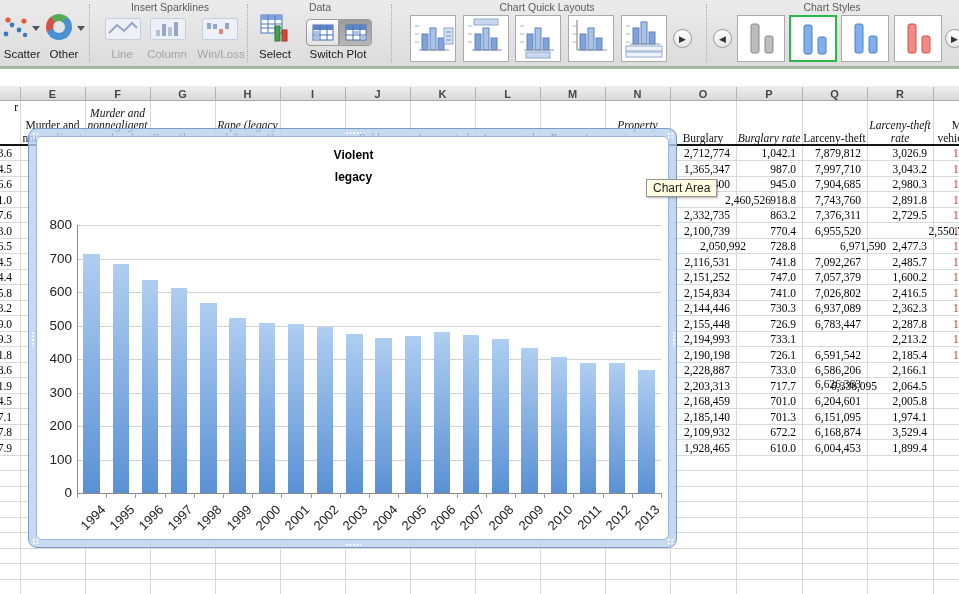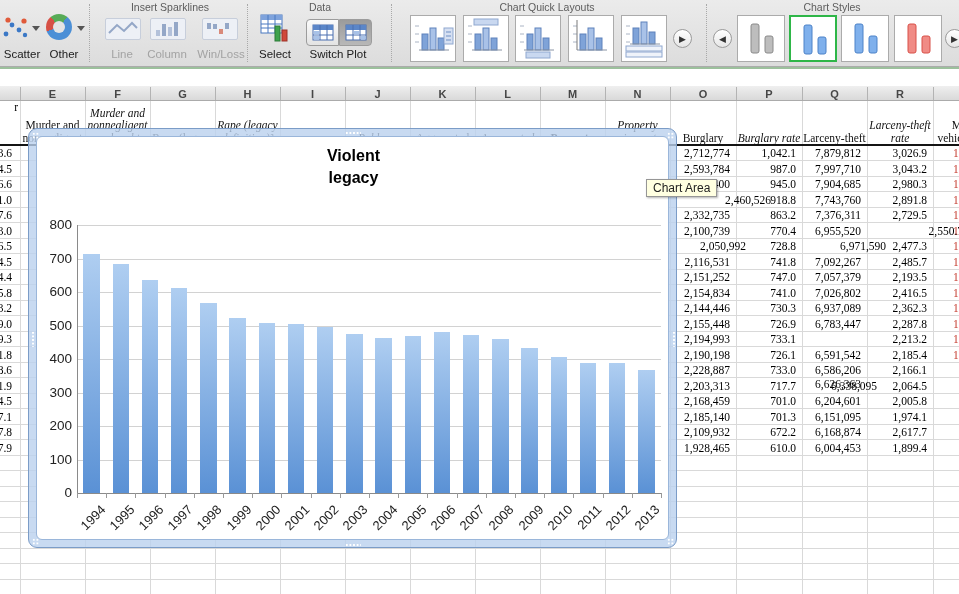--- a/index.html
+++ b/index.html
@@ -38,21 +38,21 @@
   .vline{position:absolute;width:1px;background:#D9D9D9;}
   .lsep{position:absolute;width:1px;background:#B3B3B3;top:87px;height:13px;}
   
   #chart{position:absolute;left:28px;top:128px;width:649px;height:420px;border-radius:9px;
          background:rgba(186,209,238,0.8);border:1px solid #7B9CC7;box-sizing:border-box;z-index:5;}
   #chart-inner{position:absolute;left:7px;top:7px;width:633px;height:404px;background:#FFF;
                border:1px solid #9AB6DA;border-radius:6px;box-sizing:border-box;}
   .handle{position:absolute;background-image:radial-gradient(#FFFFFF 1px,rgba(255,255,255,0) 1.3px);
           background-size:3.6px 3.6px;}
   #chart-title{position:absolute;left:8px;top:16px;width:633px;text-align:center;
-               font-weight:bold;font-size:16px;line-height:21.5px;color:#000;}
+               font-weight:bold;font-size:12px;line-height:21.5px;color:#000;}
   .gline{position:absolute;height:1px;background:#D2D2D2;}
   .ylab{position:absolute;left:0;width:43px;text-align:right;font-size:13.5px;color:#222;}
   .xlab{position:absolute;width:40px;text-align:right;font-size:13px;color:#222;
         transform:rotate(-45deg);transform-origin:100% 0;}
   .bar{position:absolute;background:linear-gradient(#AFCEF1,#5A91D5);}
   .tick{position:absolute;width:1px;height:5px;background:#999;}
   
   #tooltip{position:absolute;left:646px;top:179px;background:#FFFFE1;border:1px solid #969696;
            font-size:12px;color:#222;padding:1px 6px;white-space:nowrap;z-index:9;
            box-shadow:1px 1px 2px rgba(0,0,0,0.3);}
@@ -344,21 +344,21 @@
         <div class="cell" style="left: 5px; top: 139.5px; height: 15.5px; color: rgb(196, 59, 46); text-align: left;">1,</div>
         <div class="cell" style="left: 5px; top: 155px; height: 15.5px; color: rgb(196, 59, 46); text-align: left;">1,</div>
         <div class="cell" style="left: 5px; top: 170.5px; height: 15.5px; color: rgb(196, 59, 46); text-align: left;">1,</div>
         <div class="cell" style="left: 5px; top: 186px; height: 15.5px; color: rgb(196, 59, 46); text-align: left;">1,</div>
         <div class="cell" style="left: 5px; top: 201.5px; height: 15.5px; color: rgb(196, 59, 46); text-align: left;">1,</div>
       </div>
       <div class="cell" style="left: 670px; top: 146px; width: 60px; height: 15.5px;">2,712,774</div>
       <div class="cell" style="left: 736px; top: 146px; width: 60px; height: 15.5px;">1,042.1</div>
       <div class="cell" style="left: 802px; top: 146px; width: 59px; height: 15.5px;">7,879,812</div>
       <div class="cell" style="left: 867px; top: 146px; width: 60px; height: 15.5px;">3,026.9</div>
-      <div class="cell" style="left: 670px; top: 161.5px; width: 60px; height: 15.5px;">2,593,784</div>
+      <div class="cell" style="left: 670px; top: 161.5px; width: 60px; height: 15.5px;">1,365,347</div>
       <div class="cell" style="left: 736px; top: 161.5px; width: 60px; height: 15.5px;">987.0</div>
       <div class="cell" style="left: 802px; top: 161.5px; width: 59px; height: 15.5px;">7,997,710</div>
       <div class="cell" style="left: 867px; top: 161.5px; width: 60px; height: 15.5px;">3,043.2</div>
       <div class="cell" style="left: 670px; top: 177px; width: 60px; height: 15.5px;">2,506,400</div>
       <div class="cell" style="left: 736px; top: 177px; width: 60px; height: 15.5px;">945.0</div>
       <div class="cell" style="left: 802px; top: 177px; width: 59px; height: 15.5px;">7,904,685</div>
       <div class="cell" style="left: 867px; top: 177px; width: 60px; height: 15.5px;">2,980.3</div>
       <div class="cell" style="left: 670px; top: 192.5px; width: 60px; height: 15.5px; margin-left: 41px;">2,460,526</div>
       <div class="cell" style="left: 736px; top: 192.5px; width: 60px; height: 15.5px;">918.8</div>
       <div class="cell" style="left: 802px; top: 192.5px; width: 59px; height: 15.5px;">7,743,760</div>
@@ -375,21 +375,21 @@
       <div class="cell" style="left: 736px; top: 239px; width: 60px; height: 15.5px;">728.8</div>
       <div class="cell" style="left: 802px; top: 239px; width: 59px; height: 15.5px; margin-left: 25px;">6,971,590</div>
       <div class="cell" style="left: 867px; top: 239px; width: 60px; height: 15.5px;">2,477.3</div>
       <div class="cell" style="left: 670px; top: 254.5px; width: 60px; height: 15.5px;">2,116,531</div>
       <div class="cell" style="left: 736px; top: 254.5px; width: 60px; height: 15.5px;">741.8</div>
       <div class="cell" style="left: 802px; top: 254.5px; width: 59px; height: 15.5px;">7,092,267</div>
       <div class="cell" style="left: 867px; top: 254.5px; width: 60px; height: 15.5px;">2,485.7</div>
       <div class="cell" style="left: 670px; top: 270px; width: 60px; height: 15.5px;">2,151,252</div>
       <div class="cell" style="left: 736px; top: 270px; width: 60px; height: 15.5px;">747.0</div>
       <div class="cell" style="left: 802px; top: 270px; width: 59px; height: 15.5px;">7,057,379</div>
-      <div class="cell" style="left: 867px; top: 270px; width: 60px; height: 15.5px;">2,193.5</div>
+      <div class="cell" style="left: 867px; top: 270px; width: 60px; height: 15.5px;">1,600.2</div>
       <div class="cell" style="left: 670px; top: 285.5px; width: 60px; height: 15.5px;">2,154,834</div>
       <div class="cell" style="left: 736px; top: 285.5px; width: 60px; height: 15.5px;">741.0</div>
       <div class="cell" style="left: 802px; top: 285.5px; width: 59px; height: 15.5px;">7,026,802</div>
       <div class="cell" style="left: 867px; top: 285.5px; width: 60px; height: 15.5px;">2,416.5</div>
       <div class="cell" style="left: 670px; top: 301px; width: 60px; height: 15.5px;">2,144,446</div>
       <div class="cell" style="left: 736px; top: 301px; width: 60px; height: 15.5px;">730.3</div>
       <div class="cell" style="left: 802px; top: 301px; width: 59px; height: 15.5px;">6,937,089</div>
       <div class="cell" style="left: 867px; top: 301px; width: 60px; height: 15.5px;">2,362.3</div>
       <div class="cell" style="left: 670px; top: 316.5px; width: 60px; height: 15.5px;">2,155,448</div>
       <div class="cell" style="left: 736px; top: 316.5px; width: 60px; height: 15.5px;">726.9</div>
@@ -415,21 +415,21 @@
       <div class="cell" style="left: 736px; top: 394px; width: 60px; height: 15.5px;">701.0</div>
       <div class="cell" style="left: 802px; top: 394px; width: 59px; height: 15.5px;">6,204,601</div>
       <div class="cell" style="left: 867px; top: 394px; width: 60px; height: 15.5px;">2,005.8</div>
       <div class="cell" style="left: 670px; top: 409.5px; width: 60px; height: 15.5px;">2,185,140</div>
       <div class="cell" style="left: 736px; top: 409.5px; width: 60px; height: 15.5px;">701.3</div>
       <div class="cell" style="left: 802px; top: 409.5px; width: 59px; height: 15.5px;">6,151,095</div>
       <div class="cell" style="left: 867px; top: 409.5px; width: 60px; height: 15.5px;">1,974.1</div>
       <div class="cell" style="left: 670px; top: 425px; width: 60px; height: 15.5px;">2,109,932</div>
       <div class="cell" style="left: 736px; top: 425px; width: 60px; height: 15.5px;">672.2</div>
       <div class="cell" style="left: 802px; top: 425px; width: 59px; height: 15.5px;">6,168,874</div>
-      <div class="cell" style="left: 867px; top: 425px; width: 60px; height: 15.5px;">2,617.7</div>
+      <div class="cell" style="left: 867px; top: 425px; width: 60px; height: 15.5px;">3,529.4</div>
       <div class="cell" style="left: 670px; top: 440.5px; width: 60px; height: 15.5px;">1,928,465</div>
       <div class="cell" style="left: 736px; top: 440.5px; width: 60px; height: 15.5px;">610.0</div>
       <div class="cell" style="left: 802px; top: 440.5px; width: 59px; height: 15.5px;">6,004,453</div>
       <div class="cell" style="left: 867px; top: 440.5px; width: 60px; height: 15.5px;">1,899.4</div>
     </div>
 
   <div id="chart">
     <div id="chart-inner"></div>
     <div id="chart-title">
       <div>Violent</div>

